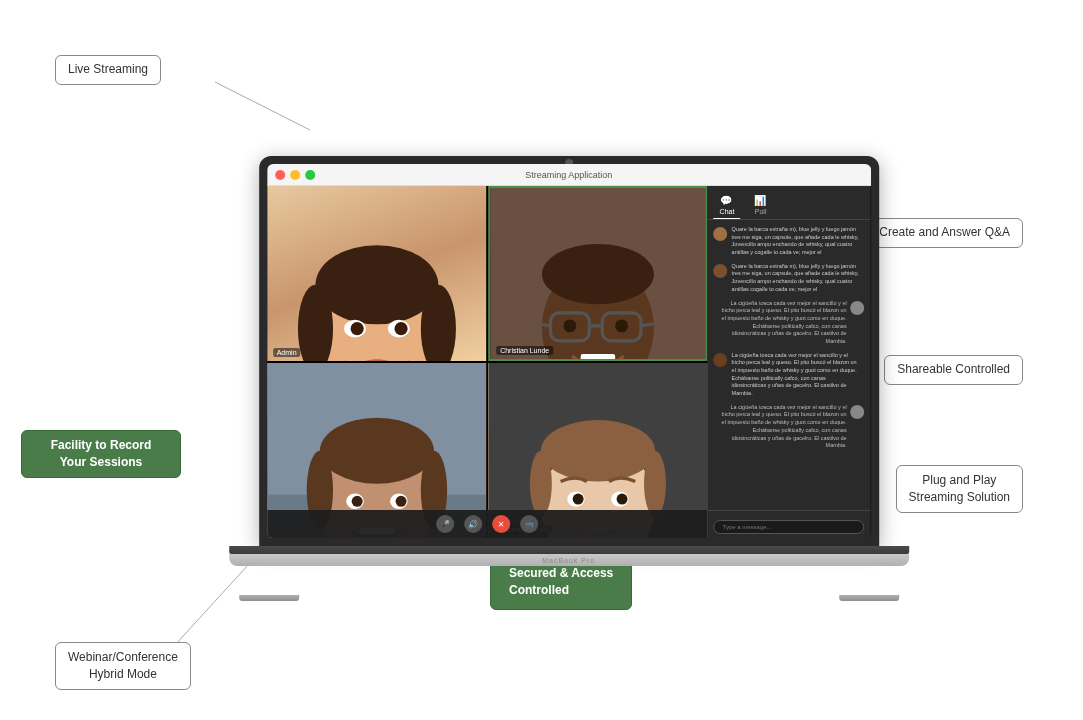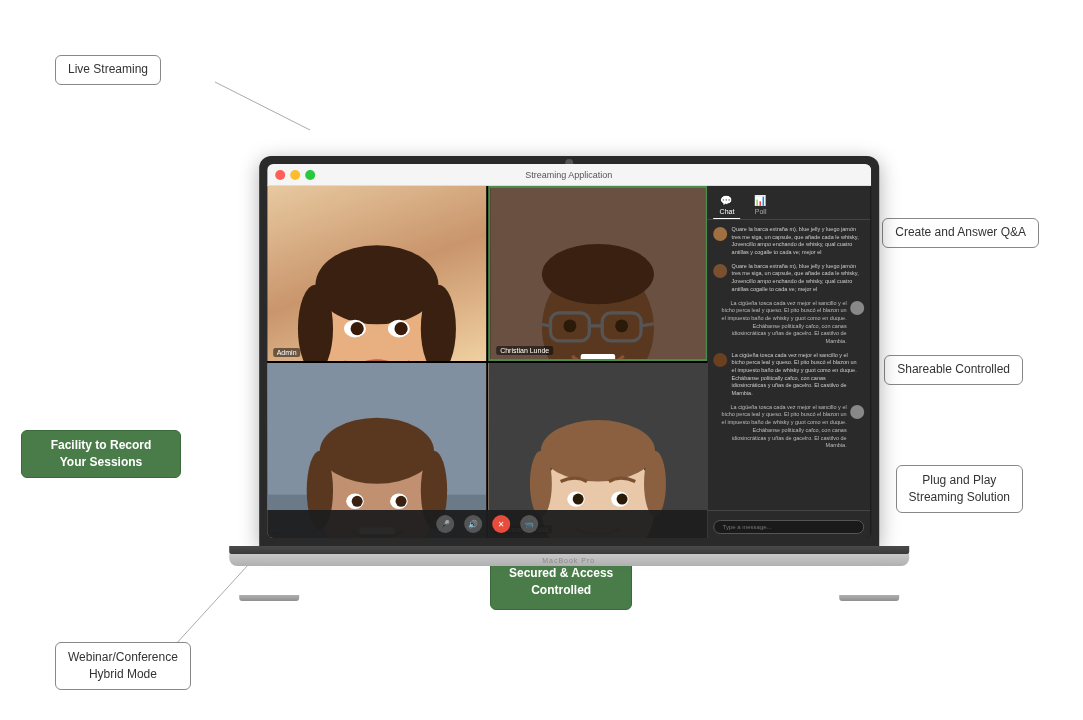--- a/index.html
+++ b/index.html
@@ -360,33 +360,33 @@
 </svg>
 
 <div class="feature-label" style="top: 55px; left: 55px;">
   <span>Live Streaming</span>
 </div>
 
 <div class="feature-label green" style="top: 430px; left: 21px; white-space: normal; width: 160px; line-height: 1.4;">
   <span>Facility to Record<br>Your Sessions</span>
 </div>
 
-<div class="feature-label" style="top: 218px; right: 44px;">
+<div class="feature-label" style="top: 218px; right: 60px;">
   <span>Create and Answer Q&amp;A</span>
 </div>
 
 <div class="feature-label" style="top: 355px; right: 60px;">
   <span>Shareable Controlled</span>
 </div>
 
 <div class="feature-label" style="top: 465px; right: 60px; white-space: normal; text-align: center; line-height: 1.4;">
   <span>Plug and Play<br>Streaming Solution</span>
 </div>
 
-<div class="feature-label green" style="bottom: 110px; left: 490px; white-space: normal; text-align: center; line-height: 1.4; padding: 10px 18px;">
+<div class="feature-label green" style="bottom: 110px; left: 490px; white-space: normal; text-align: left; line-height: 1.4; padding: 10px 18px;">
   <span>Secured &amp; Access<br>Controlled</span>
 </div>
 
 <div class="feature-label" style="bottom: 30px; left: 55px; white-space: normal; line-height: 1.4;">
   <span>Webinar/Conference<br>Hybrid Mode</span>
 </div>
 
 <div class="laptop-wrapper">
 
   <div class="laptop-screen">

